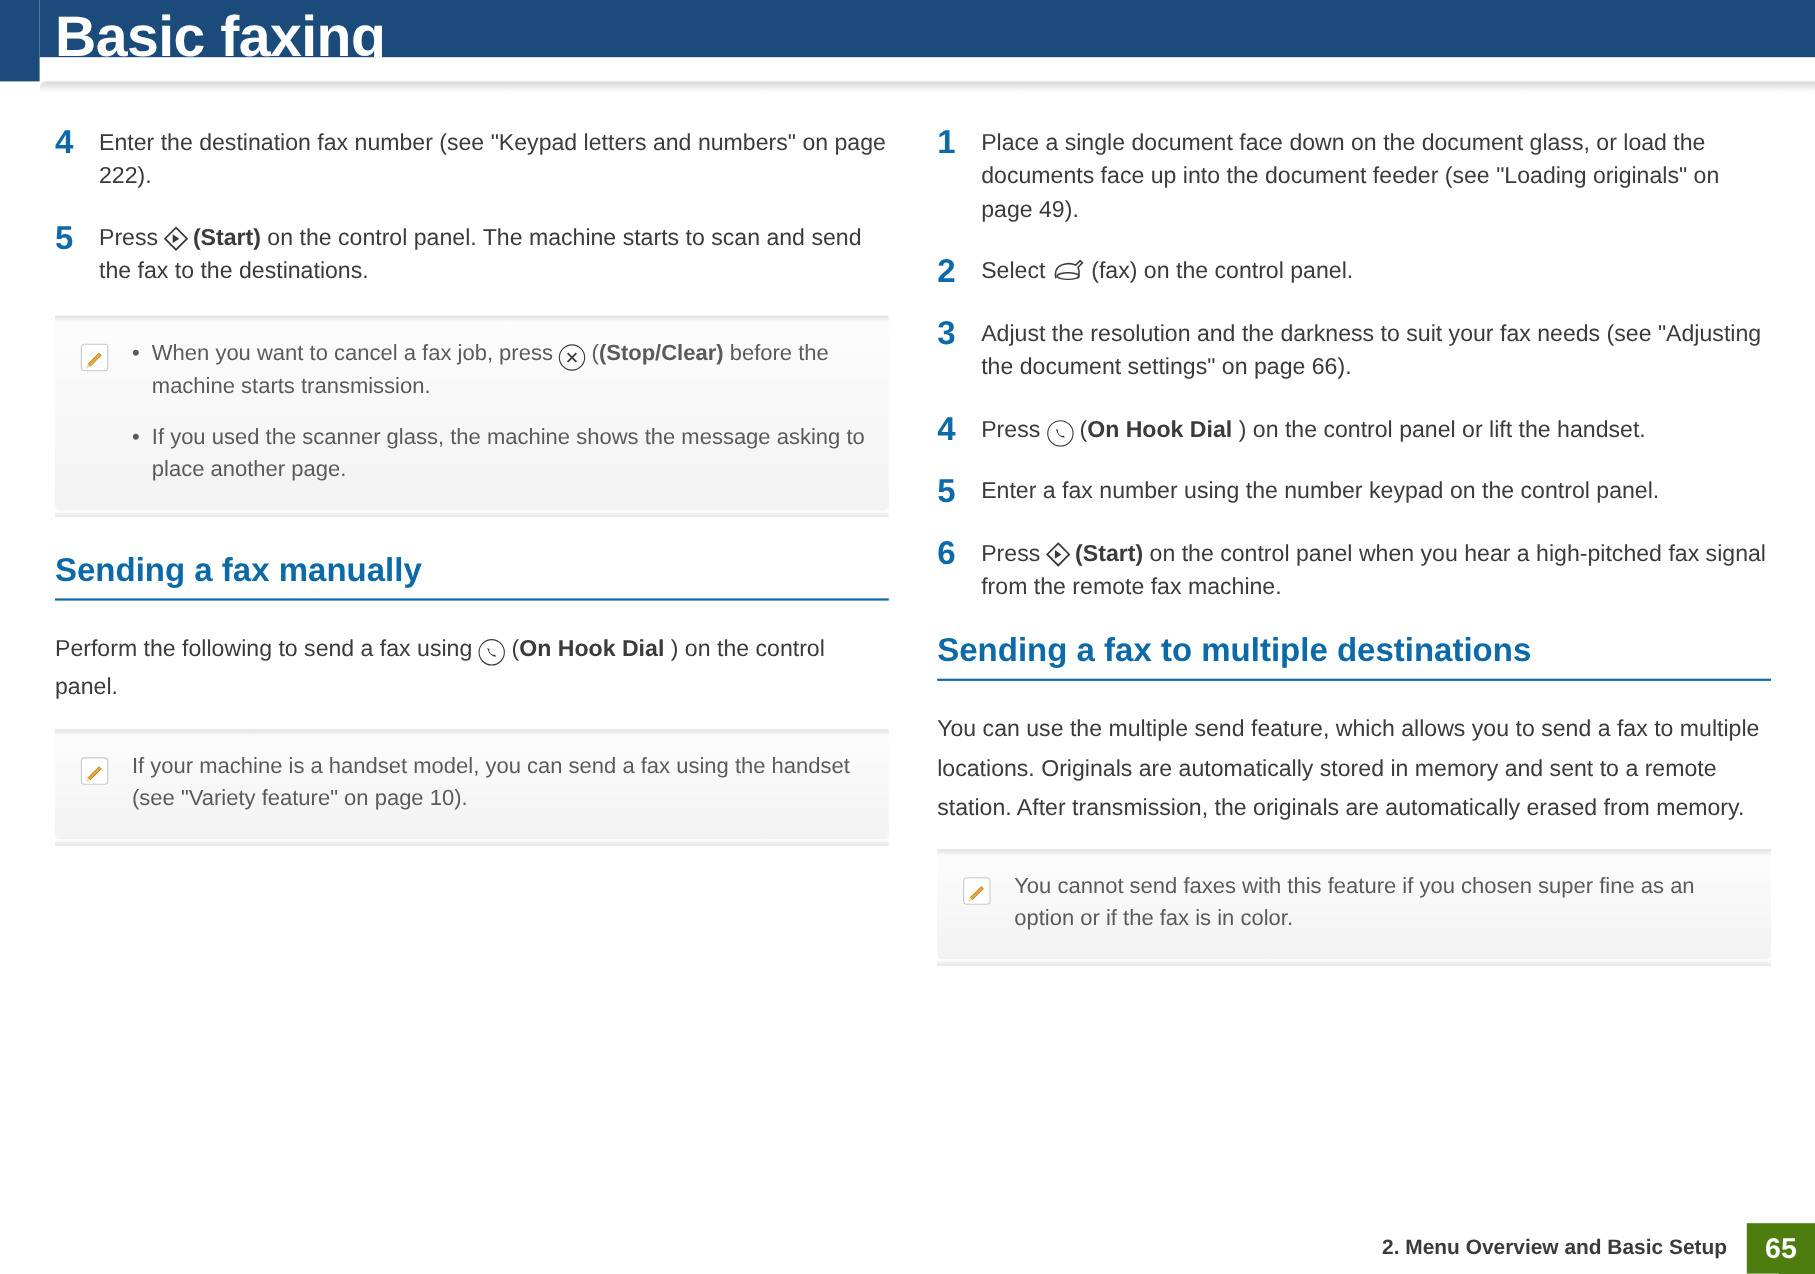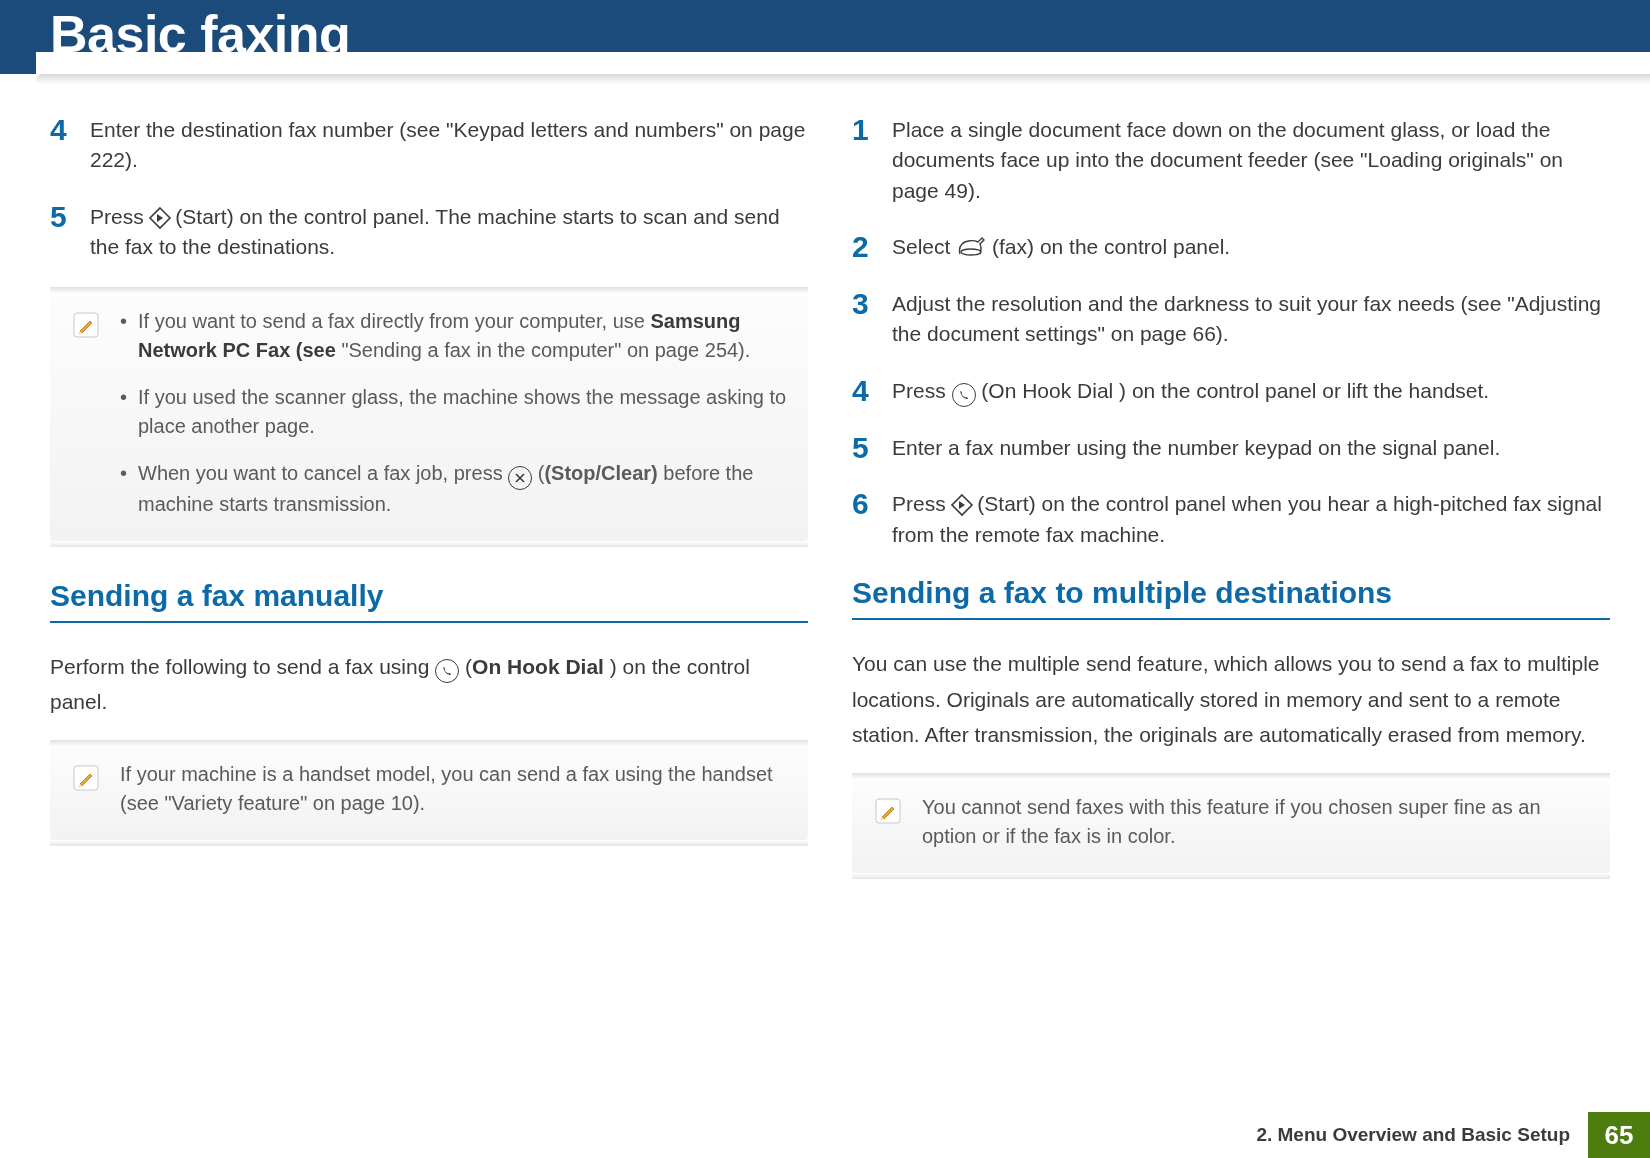--- a/index.html
+++ b/index.html
@@ -64,21 +64,21 @@
     line-height: 1;
     min-width: 22px;
     font-family: "Myriad Pro", Arial, sans-serif;
   }
   .step-body {
     font-size: 21px;
     line-height: 1.45;
     color: #3b3b3b;
     flex: 1;
   }
-  .step-body b { font-weight: 400; }
+  .step-body b { font-weight: 700; }
   .icon-circle {
     display: inline-flex;
     align-items: center;
     justify-content: center;
     width: 24px;
     height: 24px;
     border: 1.5px solid #3b3b3b;
     border-radius: 50%;
     vertical-align: -4px;
     font-size: 14px;
@@ -217,37 +217,32 @@
     <div class="note-box">
       <span class="note-icon">
         <svg viewBox="0 0 28 28">
             <rect x="2" y="2" width="24" height="24" rx="3" fill="#fff" stroke="#c8c8c8"></rect>
             <path d="M8 20 L18 10 L20 12 L10 22 Z" fill="#e8a33d" stroke="#b87a1f" stroke-width="0.8"></path>
             <path d="M8 20 L6 24 L10 22 Z" fill="#f2d79b"></path>
           </svg>
       </span>
       <ul>
         <li>
-          <span>If you want to send a fax directly from your computer, use </span>
-          <b style="color:#3b3b3b">Samsung Network PC Fax (see </b>
-          <span>"Sending a fax in the computer" on page 254).</span>
-        </li>
-        <li>
-          <span>If you used the scanner glass, the machine shows the message asking to place another page.</span>
-        </li>
-        <li>
           <span>When you want to cancel a fax job, press </span>
           <span class="icon-circle">
             <svg width="12" height="12" viewBox="0 0 12 12">
                 <path d="M2 2 L10 10 M10 2 L2 10" stroke="#3b3b3b" stroke-width="1.6"></path>
               </svg>
           </span>
           <span>(</span><b>(Stop/Clear)</b>
           <span> before the machine starts transmission.</span>
         </li>
+        <li>
+          <span>If you used the scanner glass, the machine shows the message asking to place another page.</span>
+        </li>
       </ul>
     </div>
 
     <div class="section-heading">Sending a fax manually</div>
 
     <div class="para">
       <span>Perform the following to send a fax using </span>
       <span class="icon-circle">
         <svg width="14" height="14" viewBox="0 0 14 14">
             <path d="M3 3 C3 3 4 7 6 9 C8 11 11 11 11 11 L10 9 C10 9 8 10 6 8 C4 6 5 4 5 4 Z" fill="#3b3b3b"></path>
@@ -310,21 +305,21 @@
             </svg>
         </span>
         <span> (</span><b>On Hook Dial</b>
         <span>) on the control panel or lift the handset.</span>
       </div>
     </div>
 
     <div class="step">
       <div class="step-num">5</div>
       <div class="step-body">
-        <span>Enter a fax number using the number keypad on the signal panel.</span>
+        <span>Enter a fax number using the number keypad on the control panel.</span>
       </div>
     </div>
 
     <div class="step">
       <div class="step-num">6</div>
       <div class="step-body">
         <span>Press </span>
         <span class="icon-diamond">
           <svg viewBox="0 0 24 24">
               <path d="M12 2 L22 12 L12 22 L2 12 Z" fill="none" stroke="#3b3b3b" stroke-width="1.6"></path>

